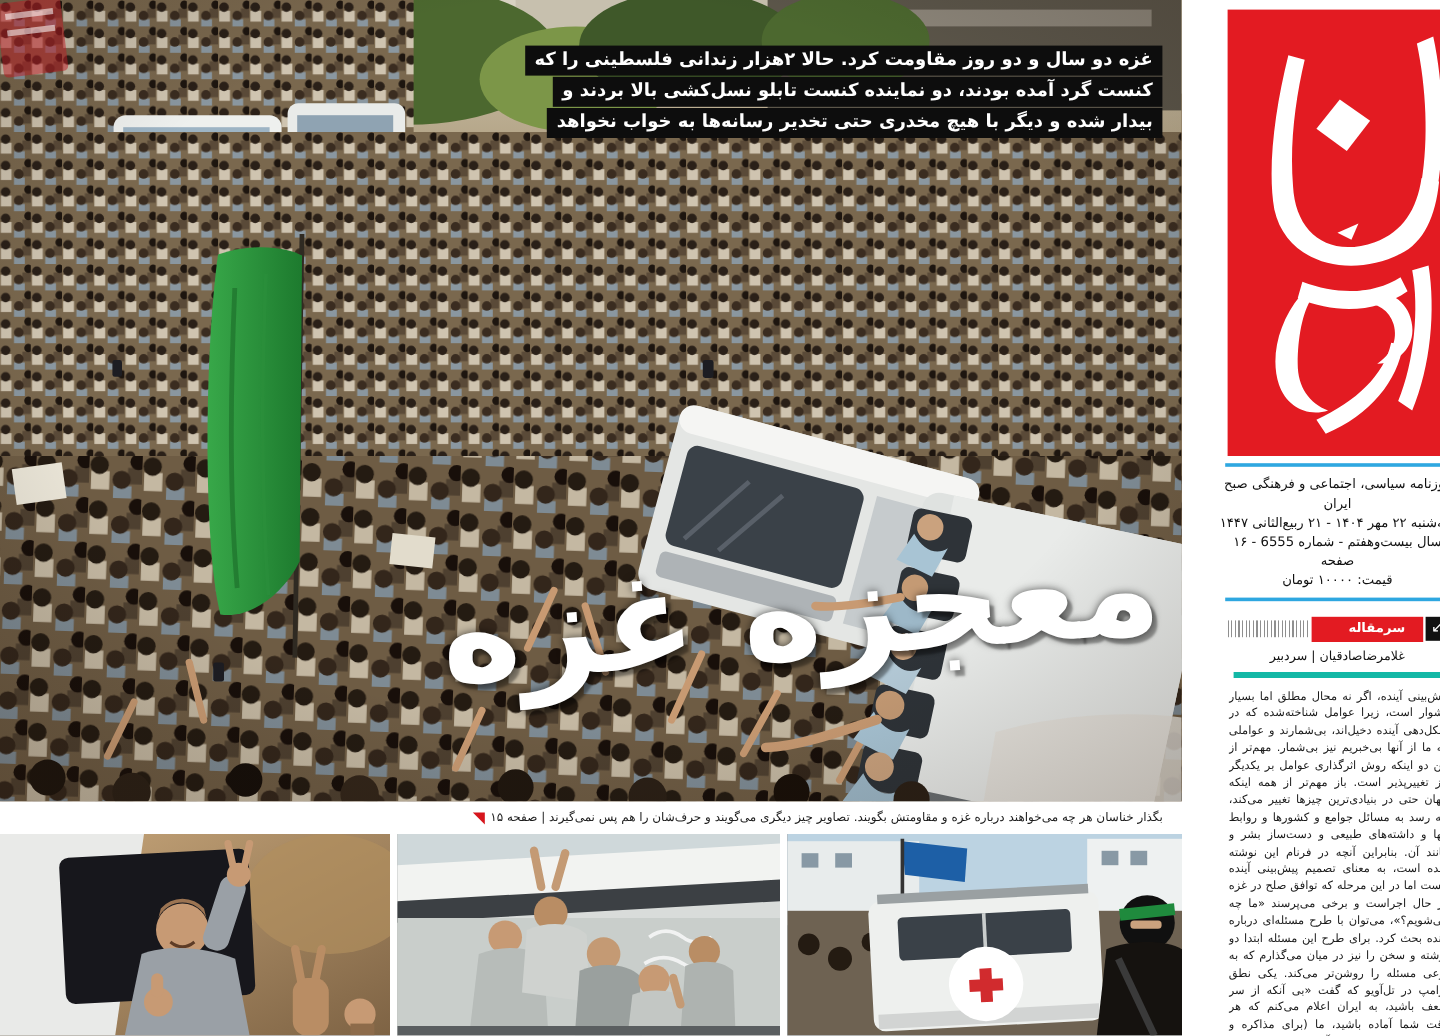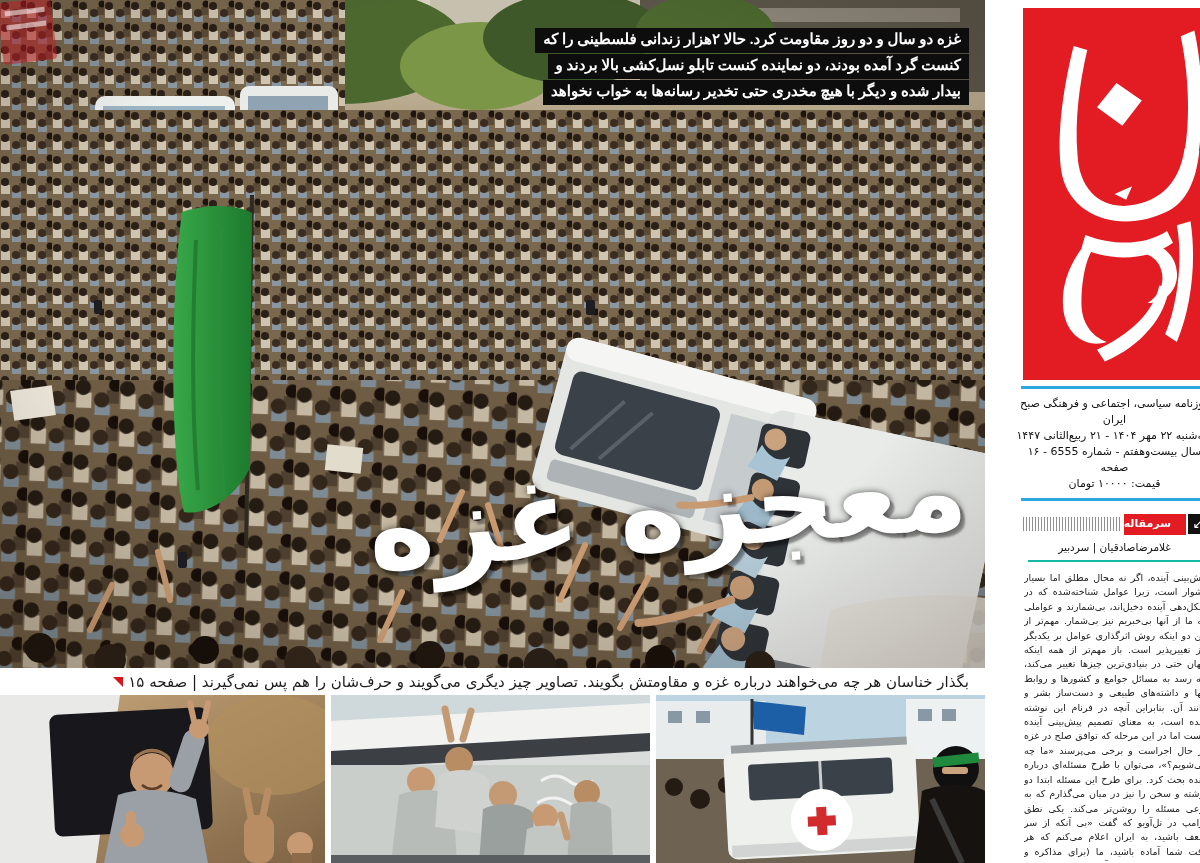--- a/index.html
+++ b/index.html
@@ -7,58 +7,58 @@
     font-family:"DejaVu Sans", sans-serif; }
   .abs { position:absolute; }
 
   
   #photo-main { left:0; top:0; width:985px; height:668px; overflow:hidden; background:#8c7a60; }
   #watermark { left:0; top:0; width:54px; height:62px; background:rgba(190,25,35,.5);
     transform:rotate(-7deg); border-radius:4px; }
   #watermark i { display:block; height:5px; margin:9px 7px 0 7px; background:rgba(255,255,255,.55); }
 
   
-  #kicker { top:28px; right:16px; width:515px; direction:rtl;font-family:Liberation Serif, serif; }
+  #kicker { top:38px; right:16px; width:515px; direction:rtl; }
   #kicker span { display:block; width:fit-content; background:#0d0d0d; color:#fff;
     font-weight:bold; font-size:15px; line-height:20px; padding:1px 8px 4px 8px;
     margin-bottom:1px; white-space:nowrap; }
 
   
   #headline { top:424px; right:14px; color:#fff; font-size:112px; font-weight:bold;
     white-space:nowrap; direction:rtl; transform:rotate(-4deg); transform-origin:right bottom;
     text-shadow:0 0 7px rgba(0,0,0,.65), 4px 5px 2px rgba(0,0,0,.35); letter-spacing:-2px; }
 
   
   #caption-bar { left:0; top:668px; width:985px; height:27px; background:#fff;
     display:flex; flex-direction:row; direction:rtl; align-items:center; padding-right:16px; }
-  #caption-bar .cap-text { font-size:15px; color:#1c1c1c; white-space:nowrap;text-align:right; }
+  #caption-bar .cap-text { font-size:10px; color:#1c1c1c; white-space:nowrap;text-align:right; }
   #caption-bar .cap-marker { width:0; height:0; margin-right:5px;
     border-top:10px solid #d6151c; border-left:10px solid transparent; }
 
   
   .bphoto { top:695px; height:168px; overflow:hidden; background:#999; }
   #bphoto-1 { left:0; width:325px; }
   #bphoto-2 { left:331px; width:319px; }
   #bphoto-3 { left:656px; width:329px; }
 
   
   #rightcol { left:1016px; top:0; width:197px; height:798px; background:#fff; }
   #masthead-box { margin:8px 5px 0 7px; height:372px; background:#e31b22; }
   .blue-rule { height:3px; background:#2ea7e0; margin:6px 3px 0 5px; }
   #pubinfo { margin-top:7px; text-align:center; font-size:11px; line-height:16px;
     color:#111; direction:rtl; }
   #sec-head { margin:13px 5px 0 7px; height:20px; display:flex; direction:rtl; align-items:center; }
   #sec-arrow { width:20px; height:20px; background:#111; color:#fff; font-size:13px;
     line-height:20px; text-align:center; flex:0 0 auto; }
   #sec-label { background:#e31b22; color:#fff; font-size:11px; font-weight:bold;
-    padding:3px 15px 5px 0; margin-right:2px; flex:0 0 auto; }
+    padding:3px 15px 5px 31px; margin-right:2px; flex:0 0 auto; }
   #sec-barcode { flex:1 1 auto; height:14px; margin-right:3px;
     background:repeating-linear-gradient(90deg,#8f8f8f 0 1px,#fff 1px 3px); }
   #byline { margin:7px 12px 0 12px; text-align:center; font-size:10.5px; color:#111;
-    padding-bottom:7px; border-bottom:2px solid #14b8a6; direction:rtl; }
+    padding-bottom:7px; border-bottom:5px solid #14b8a6; direction:rtl; }
   #ed-title { margin-top:13px; text-align:center; font-size:19px; font-weight:bold;
     color:#000; direction:rtl; }
   #ed-body { margin:9px 6px 0 8px; height:290px; overflow:hidden; font-size:9.5px;
     line-height:14.4px; text-align:justify; direction:rtl; color:#1a1a1a; }
 </style>
 </head>
 <body>
 
 <div class="abs" id="photo-main">
   <svg width="985" height="668" viewBox="0 0 985 668">

